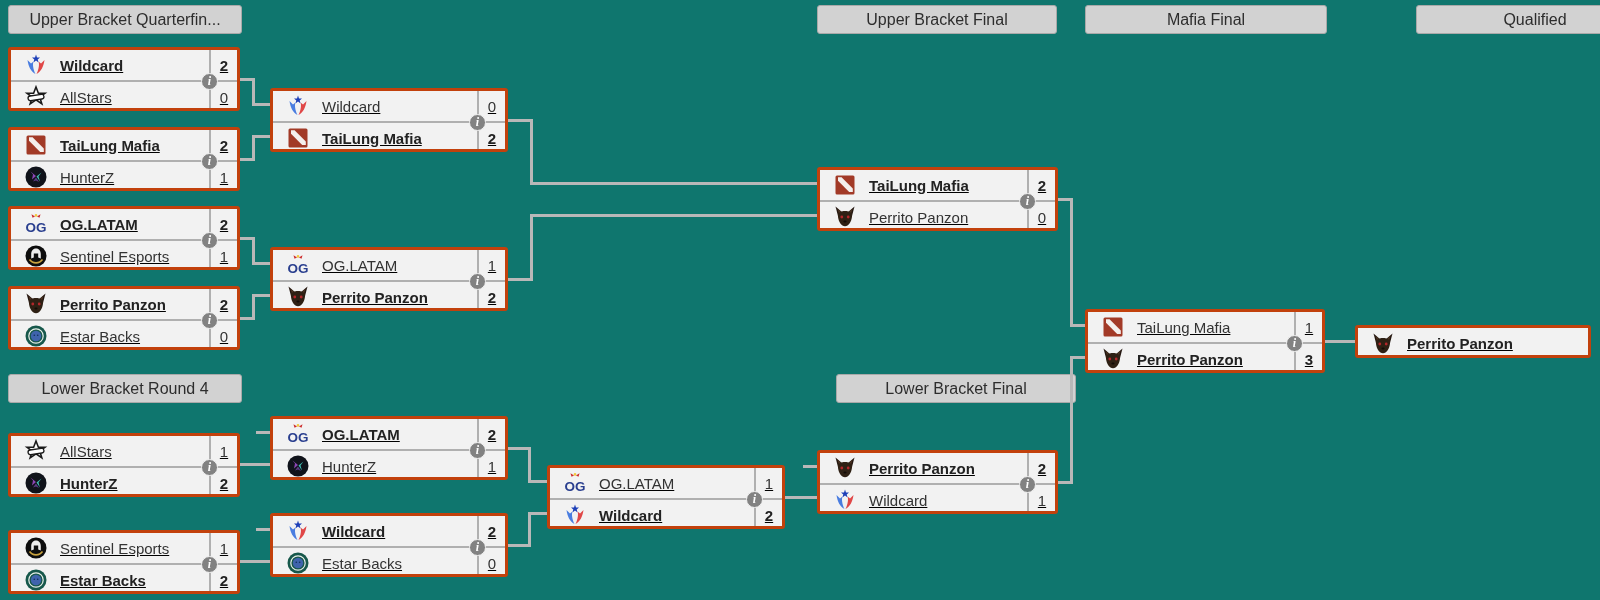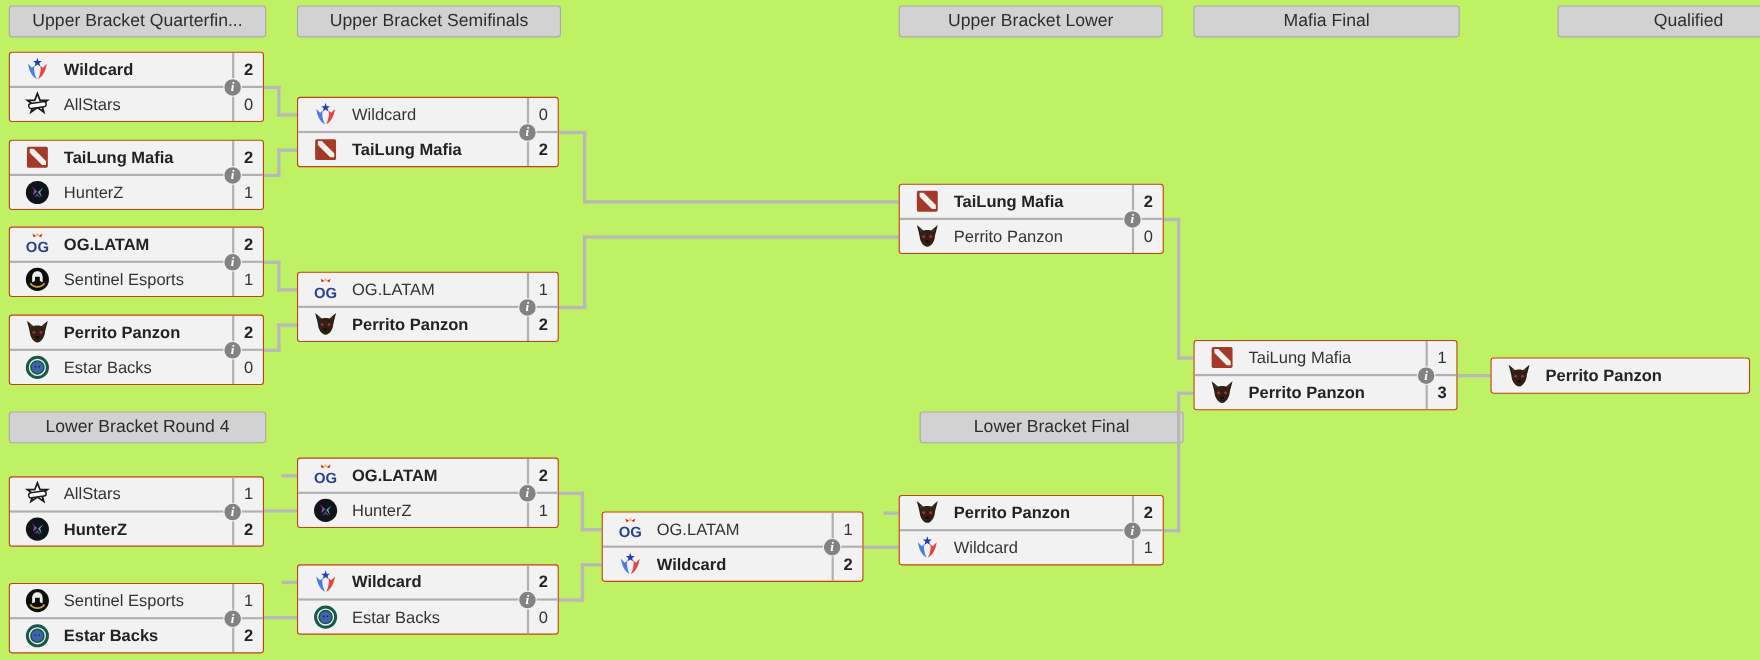--- a/index.html
+++ b/index.html
@@ -1,23 +1,23 @@
 <!DOCTYPE html>
 <html style="--connector: #b8b8b8; --header_bg: #d2d2d2; --match_bg: #f2f2f2; --info_bg: #828282;"><head>
 <meta charset="utf-8">
 <style>
   html,body{margin:0;padding:0;background:#fbfbfb;font-family:"Liberation Sans",sans-serif;}
-  .bracket{position:relative;width:1600px;height:600px;background:#bef264;overflow:hidden;}
+  .bracket{position:relative;width:1600px;height:600px;background:#0f766e;overflow:hidden;}
 
   .hdr{position:absolute;height:27px;background:var(--header_bg,#d2d2d2);border:1px solid #a9a9a9;
        border-radius:3px;display:flex;align-items:center;justify-content:center;
        font-size:16px;color:#2d2d2d;white-space:nowrap;overflow:hidden;}
 
-  .match{position:absolute;height:64px;background:var(--match_bg,#f2f2f2);border:1px solid #c2410c;
-         border-radius:3px;box-sizing:border-box;overflow:hidden;}
+  .match{position:absolute;height:64px;background:var(--match_bg,#f2f2f2);border:3px solid #c2410c;
+         border-radius:3px;box-sizing:border-box;overflow:hidden;text-decoration:underline;}
   .match.single{height:33px;}
   .row{height:30px;display:flex;align-items:center;}
   .match.single .row{height:31px;}
   .row + .row{border-top:2px solid #b0b0b0;}
   .logo{width:24px;height:24px;margin:0 12px 0 13px;flex:none;}
   .tname{flex:1;font-size:15px;color:#333;white-space:nowrap;overflow:hidden;}
   .score{width:26px;align-self:stretch;border-left:2px solid #b0b0b0;display:flex;align-items:center;
          justify-content:center;font-size:15px;color:#333;flex:none;}
   .row.winner .tname,.row.winner .score{font-weight:700;color:#222;}
 
@@ -79,22 +79,21 @@
       <circle cx="12" cy="12" r="5.2" fill="#3f63ac"></circle>
       <circle cx="10.3" cy="11.3" r="0.8" fill="#0e2f57"></circle>
       <circle cx="13.7" cy="11.3" r="0.8" fill="#0e2f57"></circle>
     </symbol>
   </defs>
 </svg>
 
 <div class="bracket">
 
   <div class="hdr" style="left:8px;top:5px;width:232px">Upper Bracket Quarterfin...</div>
-  <div class="hdr" style="left:270px;top:5px;width:238px">Upper Bracket Semifinals</div>
-  <div class="hdr" style="left:817px;top:5px;width:238px">Upper Bracket Lower</div>
+  <div class="hdr" style="left:817px;top:5px;width:238px">Upper Bracket Final</div>
   <div class="hdr" style="left:1085px;top:5px;width:240px">Mafia Final</div>
   <div class="hdr" style="left:1416px;top:5px;width:236px">Qualified</div>
   <div class="hdr" style="left:8px;top:374px;width:232px">Lower Bracket Round 4</div>
   <div class="hdr" style="left:836px;top:374px;width:238px">Lower Bracket Final</div>
 
   <div class="ln" style="left:240px;top:78px;width:15px;height:3px"></div>
   <div class="ln" style="left:252px;top:78px;width:3px;height:28px"></div>
   <div class="ln" style="left:252px;top:103px;width:18px;height:3px"></div>
   <div class="ln" style="left:240px;top:158px;width:15px;height:3px"></div>
   <div class="ln" style="left:252px;top:135px;width:3px;height:26px"></div>

